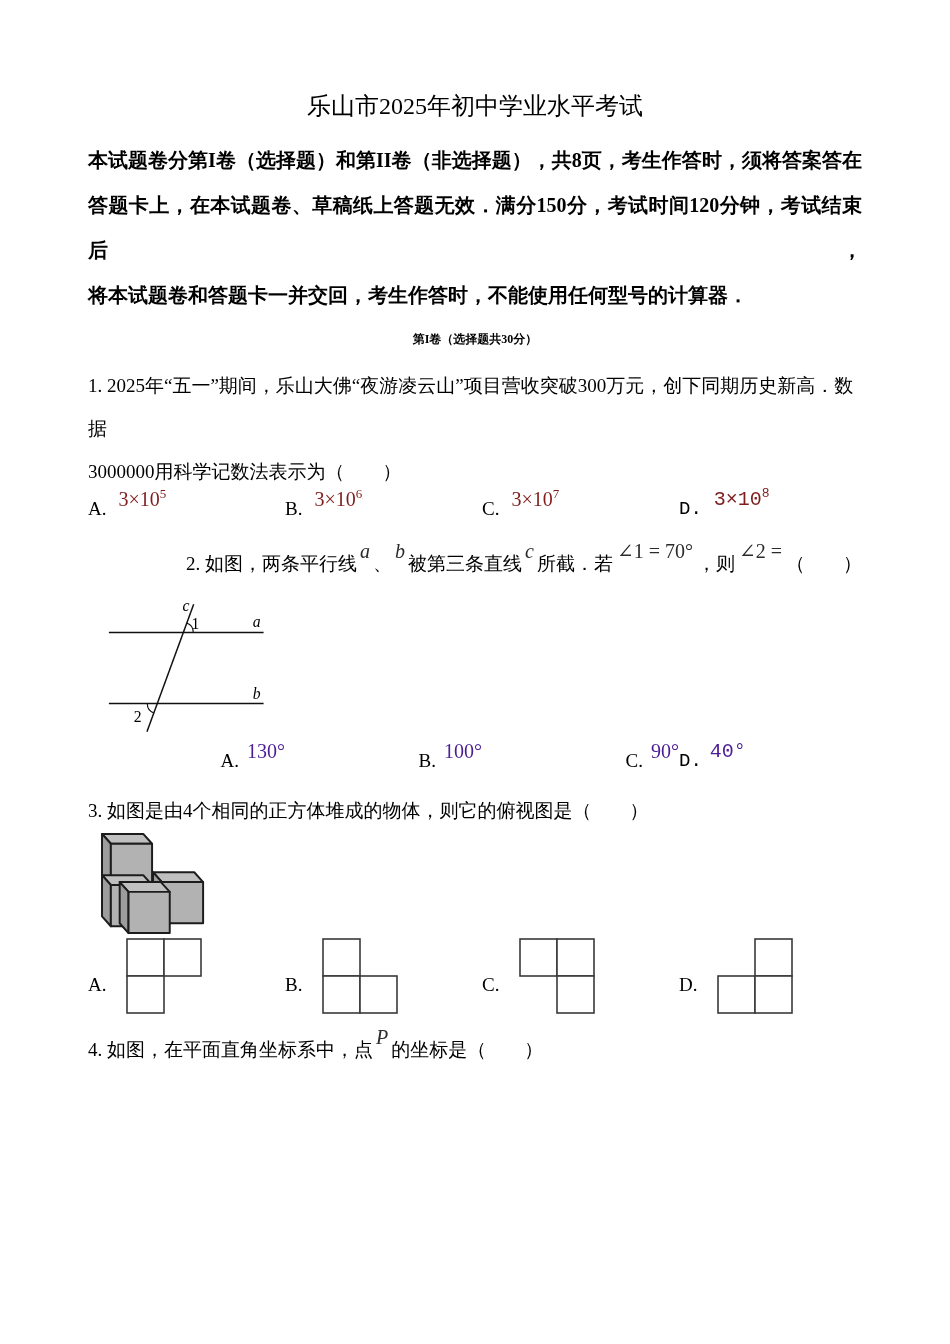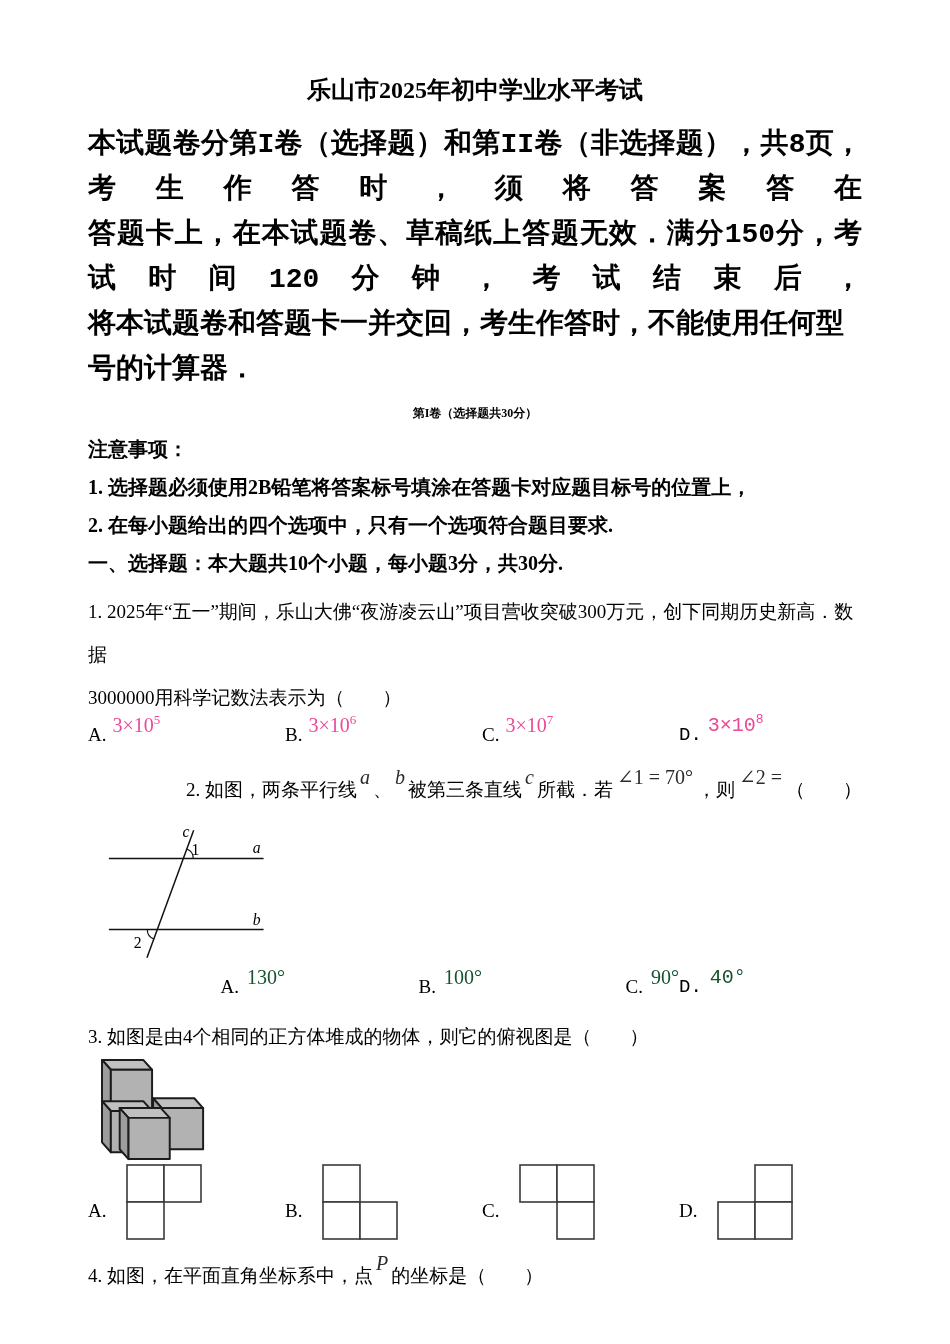--- a/index.html
+++ b/index.html
@@ -4,29 +4,29 @@
 <style>
   html,body{margin:0;padding:0;background:#ffffff;}
   body{
     width:950px;height:1344px;overflow:hidden;
     font-family:"Liberation Serif","DejaVu Serif",serif;
     color:#000;
   }
   .page{padding:76px 88px 0 88px;}
 
   .exam-title{
-    text-align:center;font-size:24px;font-weight:bold;
-    line-height:28px;margin:0;
+    text-align:center;font-size:24px;font-weight:normal;
+    line-height:28px;margin:16px;
   }
   .subject-title{
     text-align:center;font-size:23px;font-weight:bold;
     line-height:26px;margin:28px 0 0 0;
   }
 
-  .intro{margin-top:18px;font-size:28px;font-weight:bold;font-family:Liberation Mono, monospace;}
+  .intro{margin-top:18px;font-size:20px;font-weight:bold;}
   .intro .iline{line-height:45px;}
   .intro .just{text-align:justify;text-align-last:justify;}
 
   .section-heading{
     text-align:center;font-size:12px;font-weight:bold;
     line-height:34px;margin-top:4px;
   }
 
   .notes{font-size:20px;font-weight:bold;}
   .notes .nline{line-height:38px;}
@@ -36,24 +36,24 @@
   .q-single{line-height:38px;}
 
   
   .mv{font-style:italic;position:relative;top:-12px;color:#2b2b2b;
       font-size:20px;padding:0 3px;}
   .mex{position:relative;top:-12px;color:#2b2b2b;font-size:20px;padding:0 4px;}
 
   .options-row{display:flex;margin-top:2px;}
   .opt{width:197px;font-size:19px;white-space:nowrap;}
   .opt:last-child{width:auto;font-family:Liberation Mono, monospace;}
-  .opt .formula{position:relative;top:-9px;color:#ec4899;font-size:20px;
-                margin-left:6px;}
+  .opt .formula{position:relative;top:-9px;color:#7f1d1d;font-size:20px;
+                margin-left:12px;}
   .opt .formula sup{font-size:13px;}
-  .opt .val{position:relative;top:-9px;color:#14532d;font-size:20px;
+  .opt .val{position:relative;top:-9px;color:#4c1d95;font-size:20px;
             margin-left:8px;}
 
   .fig-parallel{margin:8px 0 0 6px;display:block;}
   .fig-cubes{margin:2px 0 0 8px;display:block;}
 
   .grid-options{display:flex;margin-top:0;}
   .grid-opt{width:197px;display:flex;align-items:center;}
   .grid-opt:last-child{width:auto;}
   .grid-opt .letter{font-size:19px;margin:16px 20px 0 0;}
 
@@ -74,26 +74,20 @@
   <h1 class="exam-title">乐山市2025年初中学业水平考试</h1>
 
   <div class="intro">
     <div class="iline just">本试题卷分第I卷（选择题）和第II卷（非选择题），共8页，考生作答时，须将答案答在</div>
     <div class="iline just">答题卡上，在本试题卷、草稿纸上答题无效．满分150分，考试时间120分钟，考试结束后，</div>
     <div class="iline">将本试题卷和答题卡一并交回，考生作答时，不能使用任何型号的计算器．</div>
   </div>
 
   <div class="section-heading">第I卷（选择题共30分）</div>
 
-  <div class="notes">
-    <div class="nline">注意事项：</div>
-    <div class="nline">1. 选择题必须使用2B铅笔将答案标号填涂在答题卡对应题目标号的位置上，</div>
-    <div class="nline">2. 在每小题给出的四个选项中，只有一个选项符合题目要求.</div>
-    <div class="nline">一、选择题：本大题共10个小题，每小题3分，共30分.</div>
-  </div>
 
   <div class="question q1-block">
     <div class="q-line">1. 2025年“五一”期间，乐山大佛“夜游凌云山”项目营收突破300万元，创下同期历史新高．数据</div>
     <div class="q-line">3000000用科学记数法表示为（　　）</div>
     <div class="options-row q1-options">
       <div class="opt"><span>A.</span><span class="formula"><span>3×10</span><sup>5</sup></span></div>
       <div class="opt"><span>B.</span><span class="formula"><span>3×10</span><sup>6</sup></span></div>
       <div class="opt"><span>C.</span><span class="formula"><span>3×10</span><sup>7</sup></span></div>
       <div class="opt"><span>D.</span><span class="formula"><span>3×10</span><sup>8</sup></span></div>
     </div>

